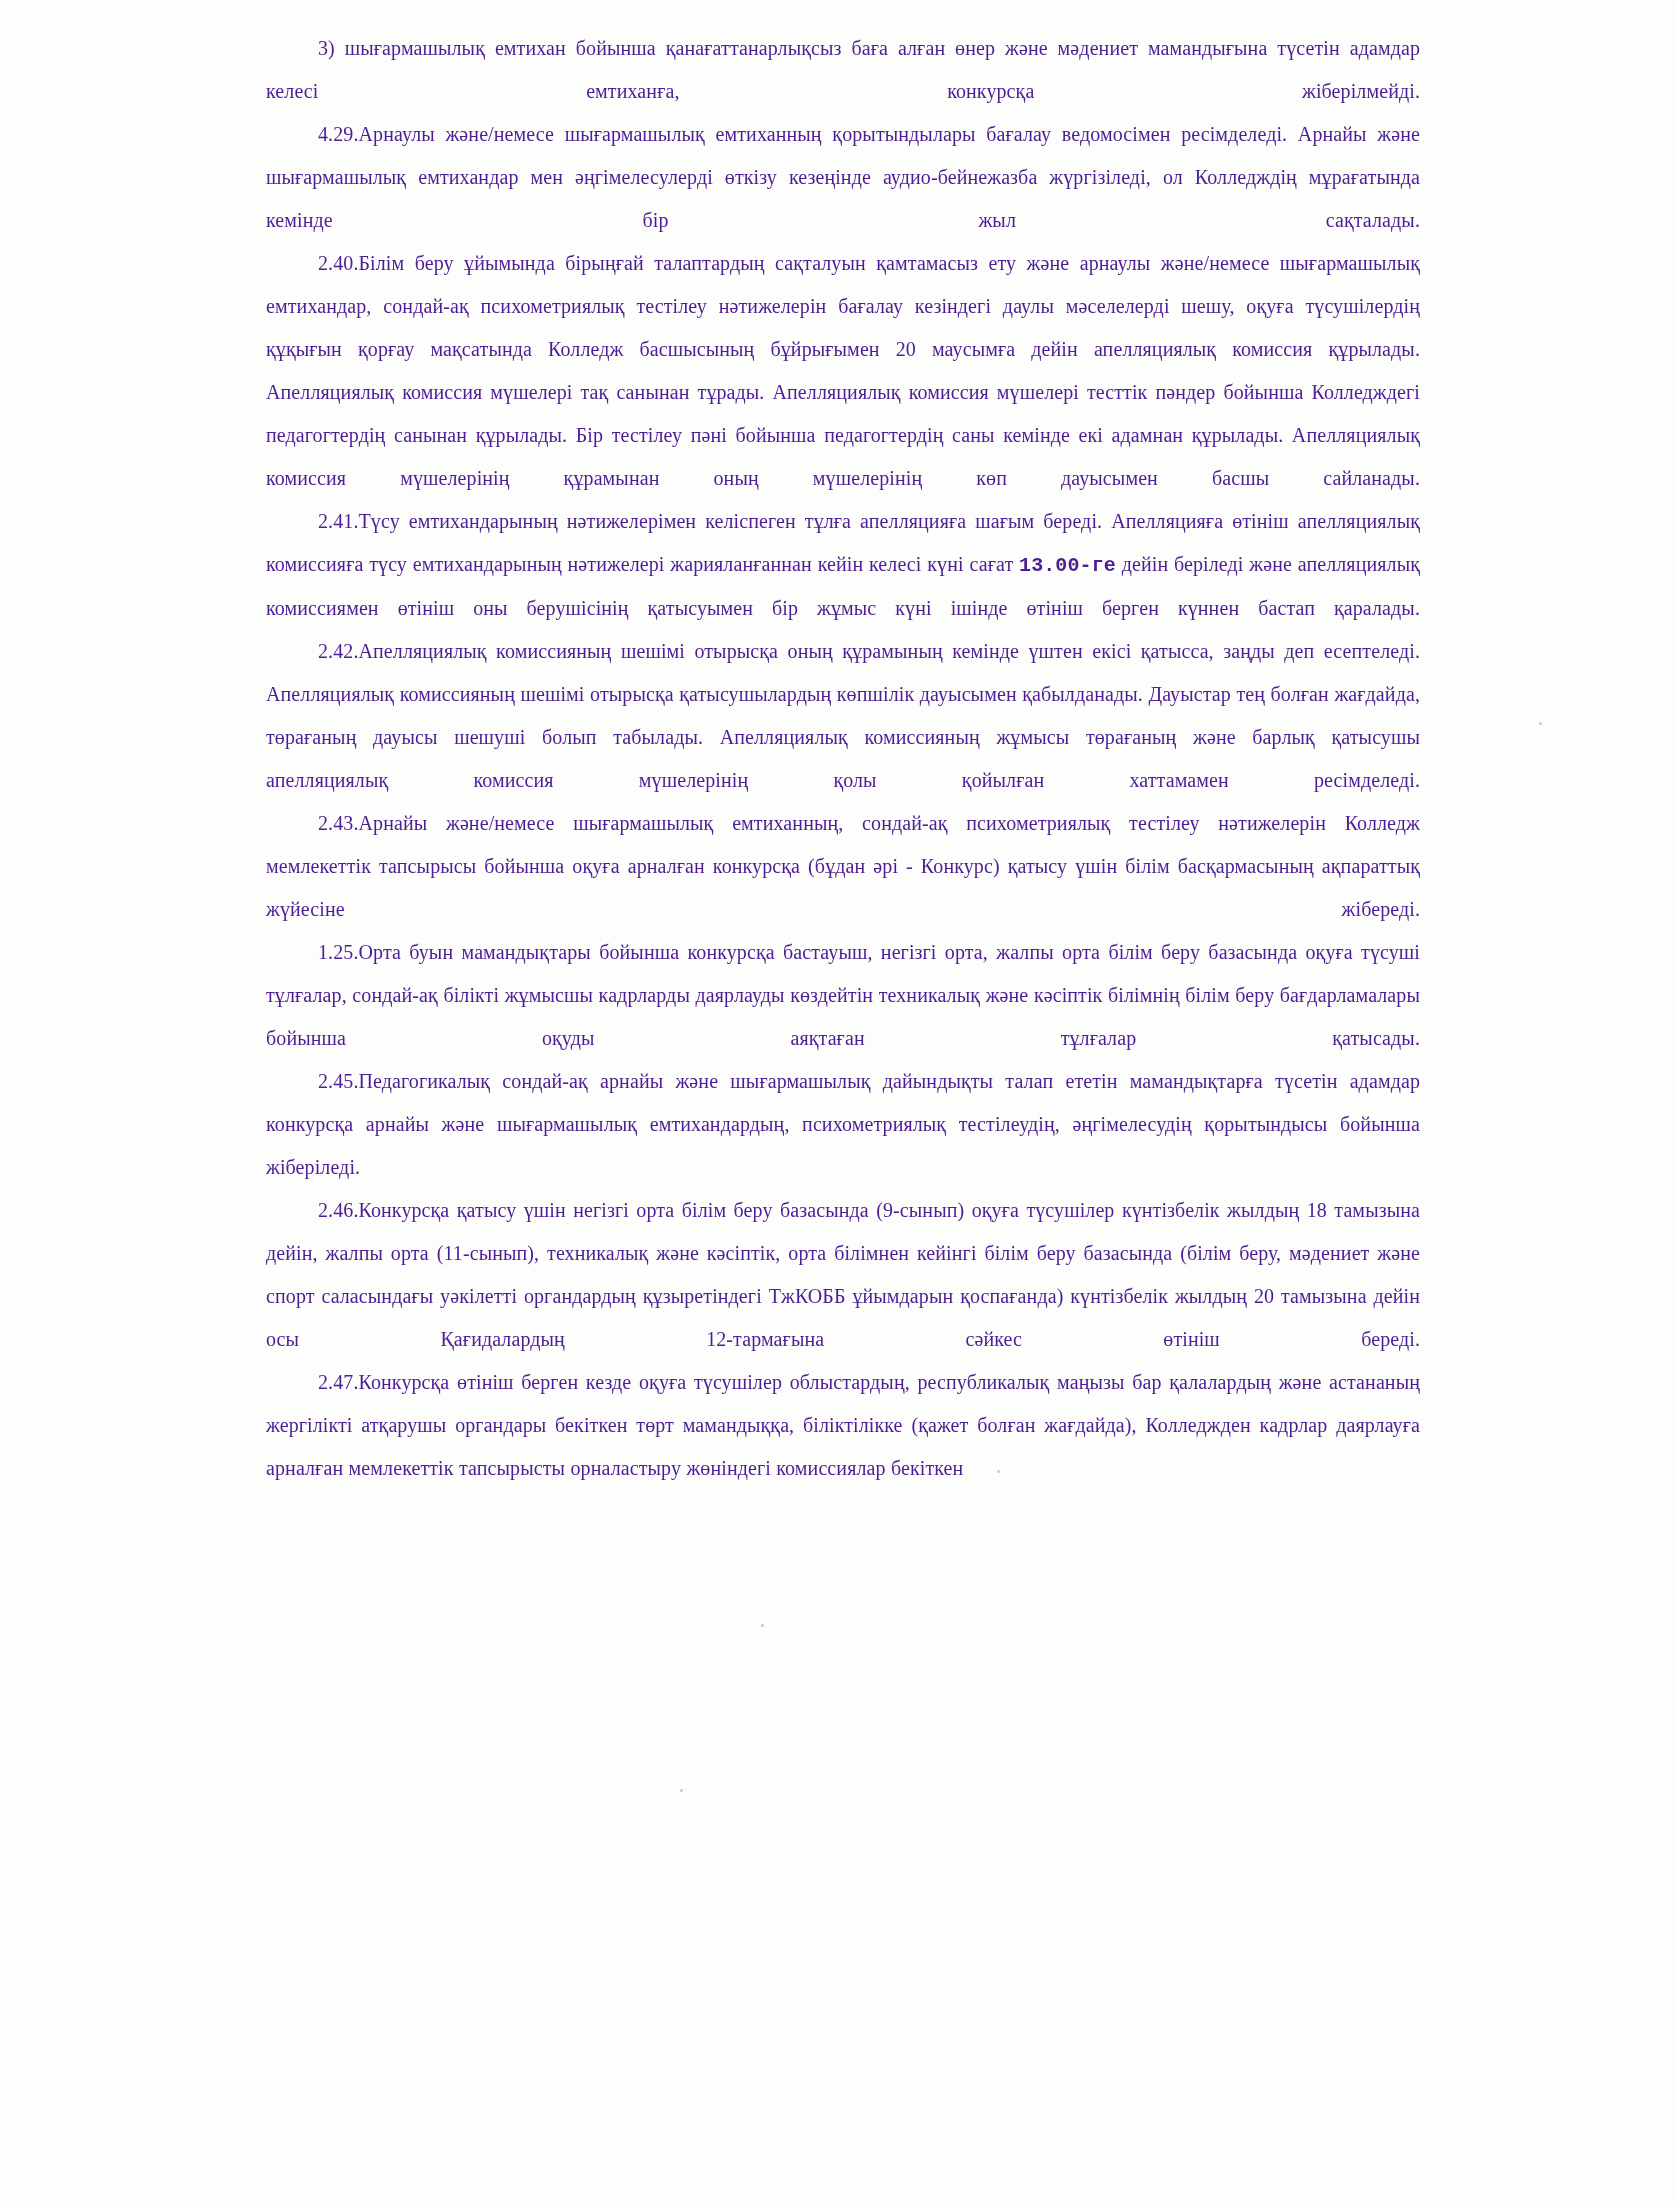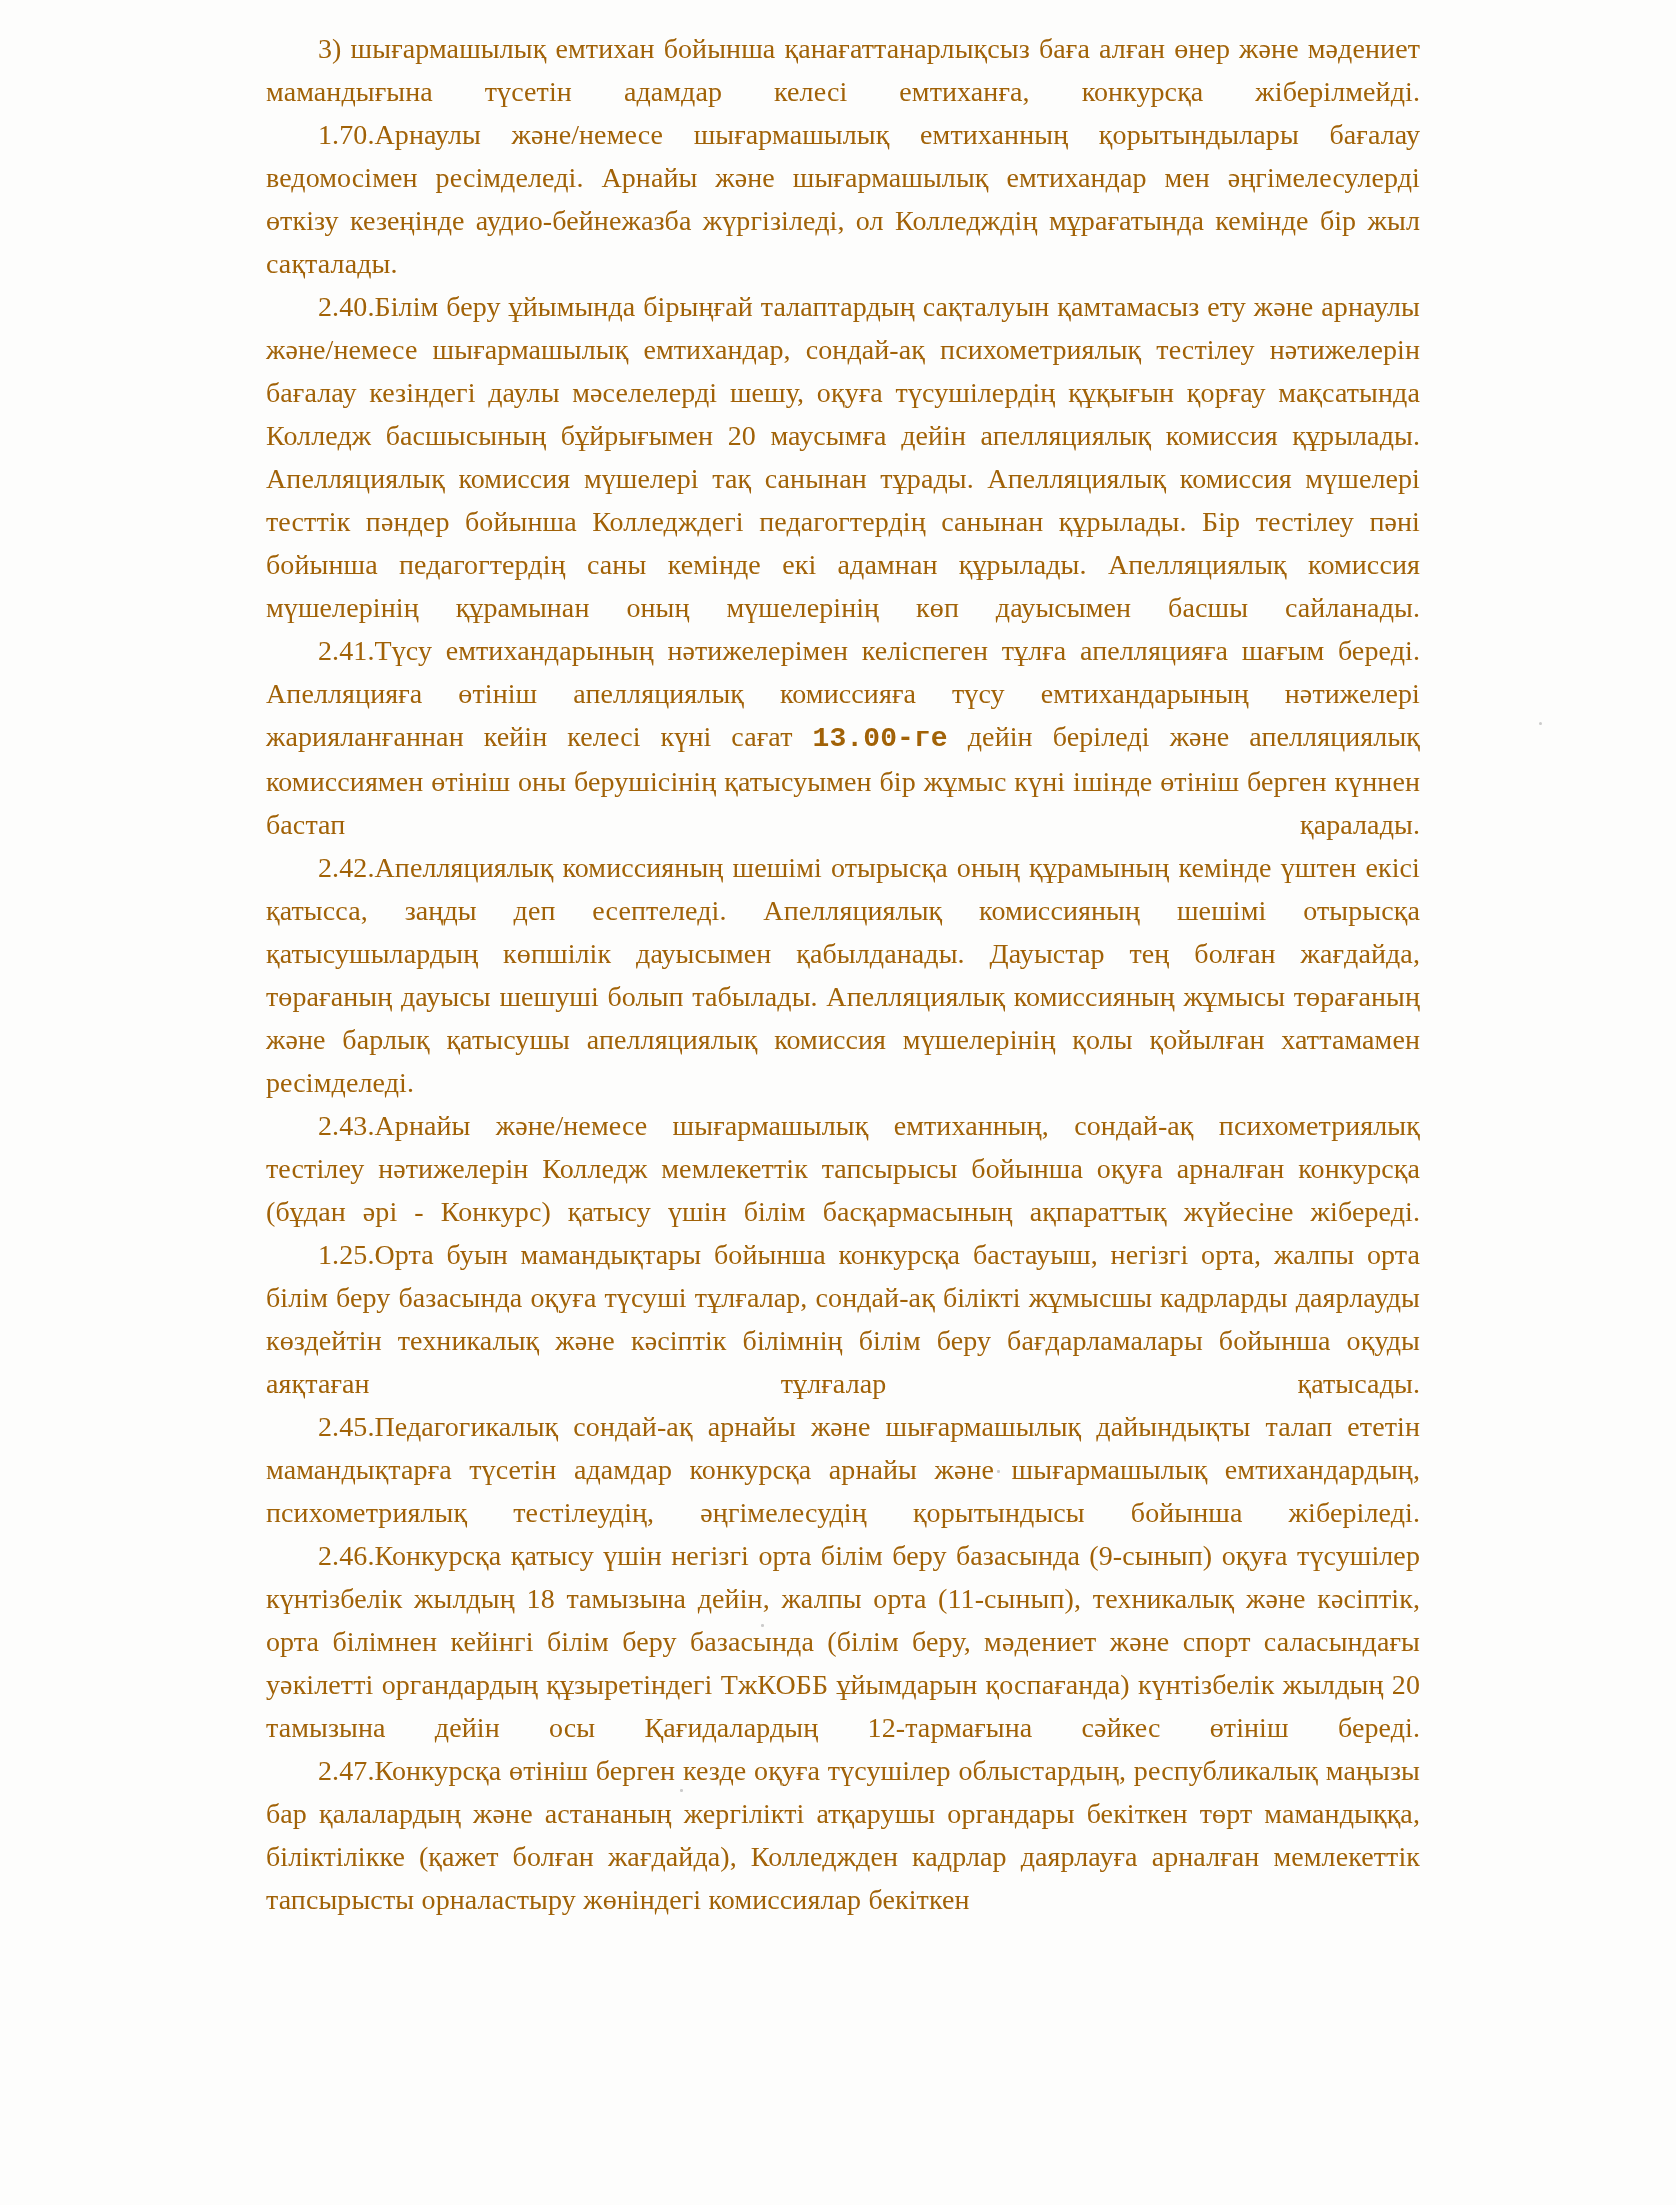--- a/index.html
+++ b/index.html
@@ -26,22 +26,22 @@
     background: #fdfdfc;
     pointer-events: none;
   }
   .text-column {
     position: absolute;
     left: 266px;
     top: 27px;
     width: 1154px;
     text-align: justify;
     text-justify: inter-word;
-    color: #a16207;
-    font-size: 28px;
+    color: #4c1d95;
+    font-size: 20px;
     line-height: 43px;
     letter-spacing: 0.1px;
     word-spacing: 0.3px;
   }
   p.clause {
     margin: 0 0 0 0;
     text-indent: 52px;
     text-align: justify;
     text-align-last: left;
     hyphens: none;
@@ -64,21 +64,21 @@
 </head>
 <body>
 
 <div class="page">
   <div class="scan-tint"></div>
 
   <div class="text-column">
 
     <p class="clause last-justify">3) шығармашылық емтихан бойынша қанағаттанарлықсыз баға алған өнер және мәдениет мамандығына түсетін адамдар келесі емтиханға, конкурсқа жіберілмейді.</p>
 
-    <p class="clause last-justify">1.70.Арнаулы және/немесе шығармашылық емтиханның қорытындылары бағалау ведомосімен ресімделеді. Арнайы және шығармашылық емтихандар мен әңгімелесулерді өткізу кезеңінде аудио-бейнежазба жүргізіледі, ол    Колледждің мұрағатында кемінде бір жыл сақталады.</p>
+    <p class="clause last-justify">4.29.Арнаулы және/немесе шығармашылық емтиханның қорытындылары бағалау ведомосімен ресімделеді. Арнайы және шығармашылық емтихандар мен әңгімелесулерді өткізу кезеңінде аудио-бейнежазба жүргізіледі, ол    Колледждің мұрағатында кемінде бір жыл сақталады.</p>
 
 
     <p class="clause last-justify">2.40.Білім беру ұйымында бірыңғай талаптардың сақталуын қамтамасыз ету және арнаулы және/немесе шығармашылық емтихандар, сондай-ақ психометриялық тестілеу нәтижелерін бағалау кезіндегі даулы мәселелерді шешу, оқуға түсушілердің құқығын қорғау мақсатында Колледж басшысының бұйрығымен 20 маусымға дейін апелляциялық комиссия құрылады. Апелляциялық комиссия мүшелері тақ санынан тұрады. Апелляциялық комиссия мүшелері тесттік пәндер бойынша    Колледждегі педагогтердің санынан құрылады. Бір тестілеу пәні бойынша педагогтердің саны кемінде екі адамнан құрылады. Апелляциялық комиссия мүшелерінің құрамынан оның мүшелерінің көп дауысымен басшы сайланады.</p>
 
     <p class="clause last-justify"><span>2.41.Түсу емтихандарының нәтижелерімен келіспеген тұлға апелляцияға шағым береді. Апелляцияға өтініш апелляциялық комиссияға түсу емтихандарының нәтижелері жарияланғаннан кейін келесі күні сағат </span><b class="strong">13.00-ге</b><span> дейін беріледі және апелляциялық комиссиямен өтініш оны берушісінің қатысуымен бір жұмыс күні ішінде өтініш берген күннен бастап қаралады.</span></p>
 
     <p class="clause last-justify">2.42.Апелляциялық комиссияның шешімі отырысқа оның құрамының кемінде үштен екісі қатысса, заңды деп есептеледі. Апелляциялық комиссияның шешімі отырысқа қатысушылардың көпшілік дауысымен қабылданады. Дауыстар тең болған жағдайда, төрағаның дауысы шешуші болып табылады. Апелляциялық комиссияның жұмысы төрағаның және барлық қатысушы апелляциялық комиссия мүшелерінің қолы қойылған хаттамамен ресімделеді.</p>
 
     <p class="clause last-justify">2.43.Арнайы және/немесе шығармашылық емтиханның, сондай-ақ психометриялық тестілеу нәтижелерін   Колледж мемлекеттік тапсырысы бойынша оқуға арналған конкурсқа (бұдан әрі - Конкурс) қатысу үшін білім басқармасының ақпараттық жүйесіне жібереді.</p>
 

